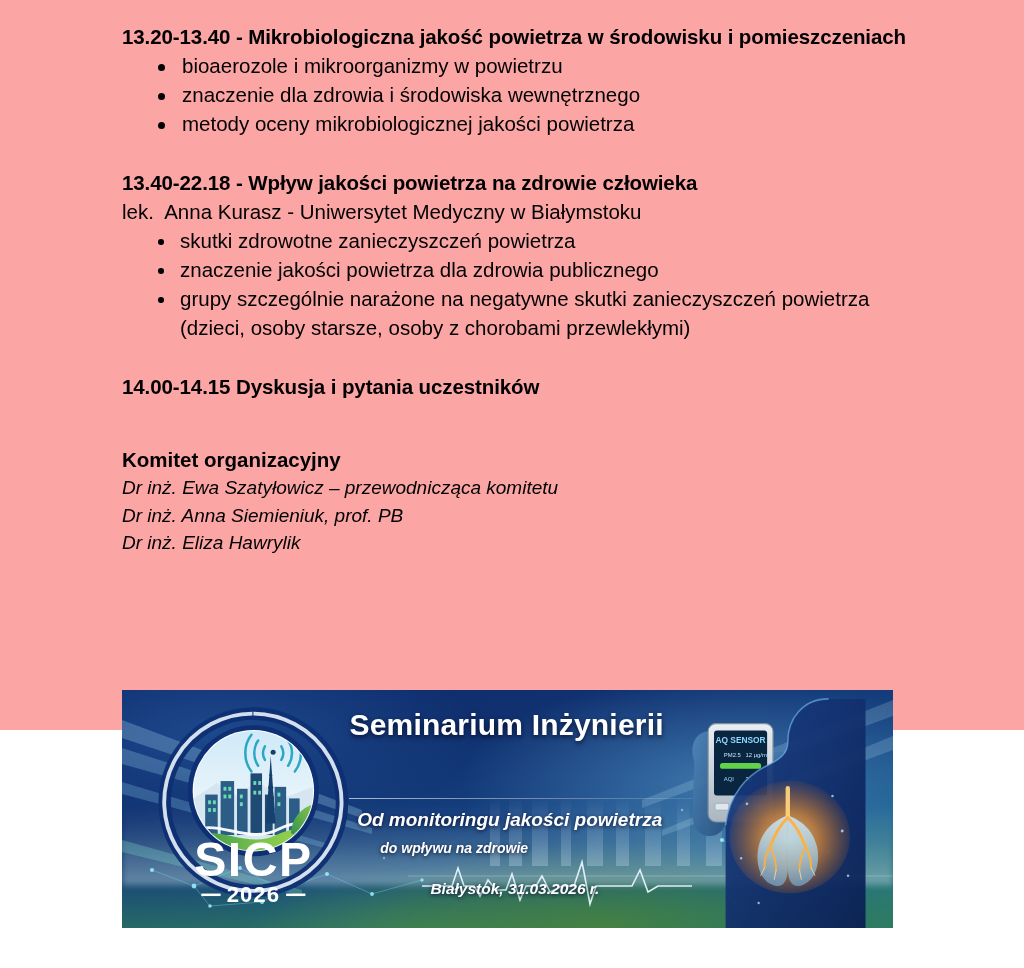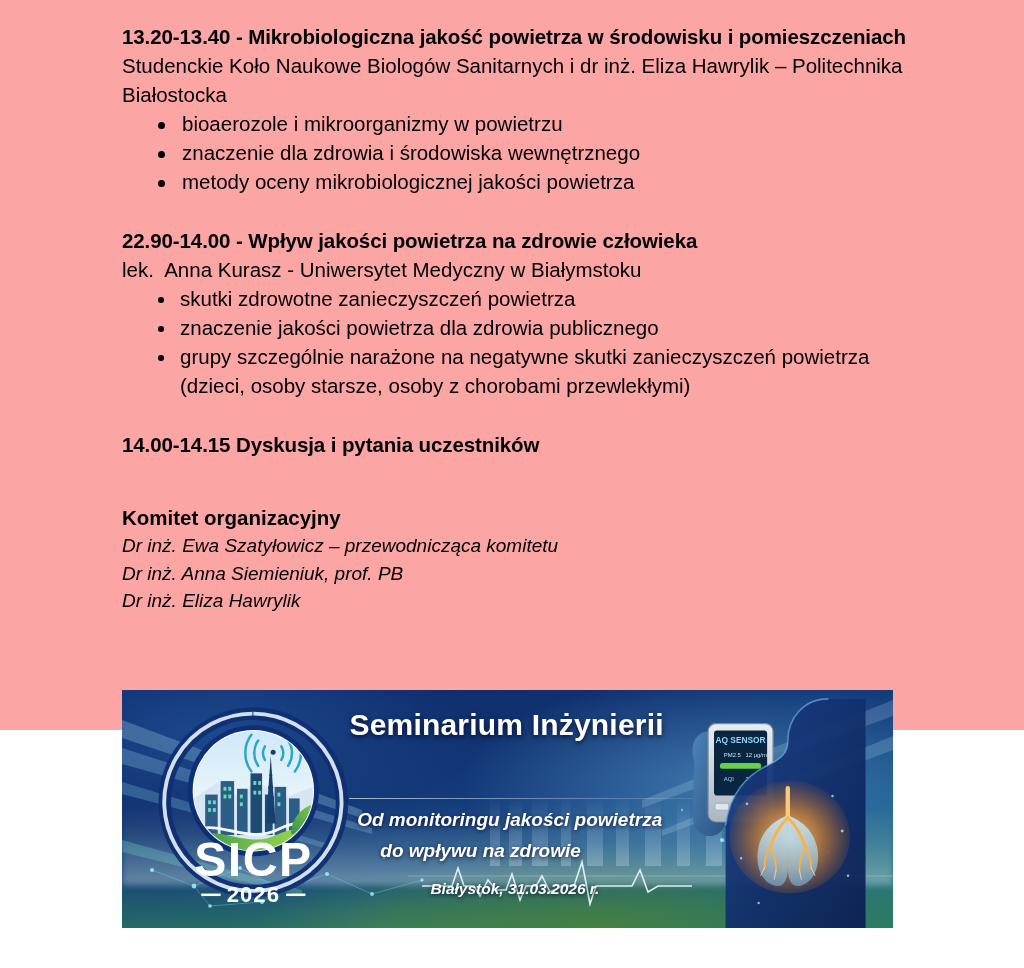--- a/index.html
+++ b/index.html
@@ -214,21 +214,21 @@
     top: 50%;
     font-size: 19px;
     font-style: italic;
     font-weight: bold;
     color: #ffffff;
     text-shadow: 0 1px 4px rgba(0,0,30,0.8);
   }
   .banner-sub2 {
     left: 33.5%;
     top: 63%;
-    font-size: 19px;
+    font-size: 14px;
     font-style: italic;
     font-weight: bold;
     color: #ffffff;
     text-shadow: 0 1px 4px rgba(0,0,30,0.8);
   }
   .banner-date {
     left: 40%;
     top: 80%;
     font-size: 15.5px;
     font-style: italic;
@@ -255,32 +255,31 @@
 </style>
 </head>
 <body>
 
 <div class="page">
 
   <div class="content">
 
     <div class="session">
       <p class="session-title">13.20-13.40 - Mikrobiologiczna jakość powietrza w środowisku i pomieszczeniach</p>
-      <p class="session-author">Studenckie Koło Naukowe Biologów Sanitarnych i dr inż. Eliza Hawrylik – Politechnika Białostocka</p>
       <ul class="bullets">
         <li>bioaerozole i mikroorganizmy w powietrzu</li>
         <li>znaczenie dla zdrowia i środowiska wewnętrznego</li>
         <li>metody oceny mikrobiologicznej jakości powietrza</li>
       </ul>
     </div>
 
     <div class="gap-md"></div>
 
     <div class="session">
-      <p class="session-title">22.90-14.00 - Wpływ jakości powietrza na zdrowie człowieka</p>
+      <p class="session-title">13.40-22.18 - Wpływ jakości powietrza na zdrowie człowieka</p>
       <p class="session-author">lek.  Anna Kurasz - Uniwersytet Medyczny w Białymstoku</p>
       <ul class="bullets small">
         <li>skutki zdrowotne zanieczyszczeń powietrza</li>
         <li>znaczenie jakości powietrza dla zdrowia publicznego</li>
         <li>grupy szczególnie narażone na negatywne skutki zanieczyszczeń powietrza (dzieci, osoby starsze, osoby z chorobami przewlekłymi)</li>
       </ul>
     </div>
 
     <div class="gap-md"></div>
 

